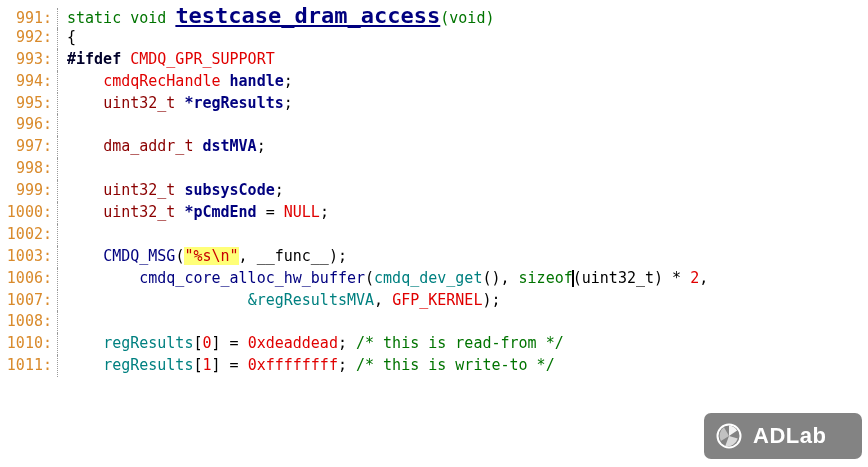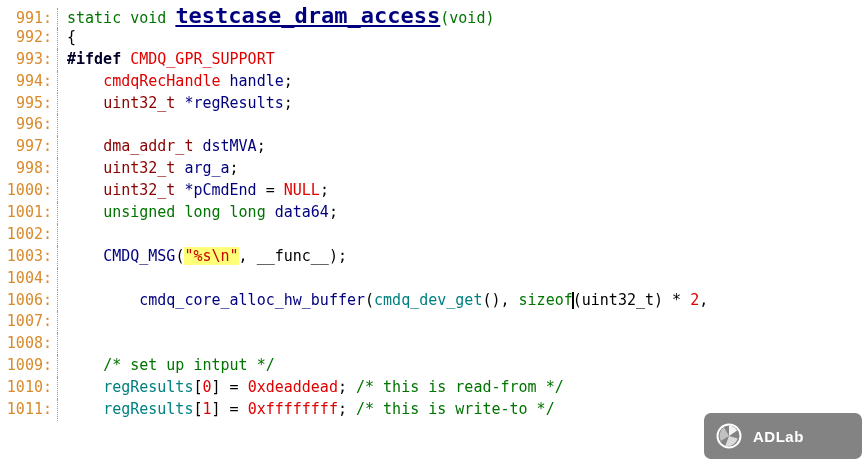--- a/index.html
+++ b/index.html
@@ -22,21 +22,21 @@
     text-align:right;
     padding-right:5px;
     color:var(--lineno);
     border-right:1px dotted #9a9a9a;
   }
   .codetext{padding-left:9px;}
   .seg.plain{color:var(--plain);}
   .seg.kw{color:var(--kw);}
   .seg.cmt{color:var(--cmt);}
   .seg.type{color:var(--type);margin-top:24px;}
-  .seg.var{color:var(--var);font-weight:normal;}
+  .seg.var{color:var(--var);font-weight:bold;}
   .seg.call{color:var(--var);font-weight:normal;}
   .seg.red{color:var(--red);}
   .seg.teal{color:var(--teal);}
   .seg.pp{color:var(--pp);font-weight:bold;}
   .seg.str{color:var(--str-fg);background:var(--str-bg);}
   .seg.fname{
     color:var(--fname);font-weight:bold;
     font-size:22px;text-decoration:underline;
   }
   .caret{
@@ -48,45 +48,43 @@
   #watermark{
     position:absolute;right:6px;bottom:8px;
     width:138px;height:46px;
     background:rgba(96,96,96,0.78);
     border-radius:7px;
     display:flex;align-items:center;
     padding:0 10px;gap:9px;
     font-family:"Liberation Sans",sans-serif;
   }
   #watermark .wm-label{
-    color:#ffffff;font-size:15px;font-weight:bold;letter-spacing:0.5px;
+    color:#ffffff;font-size:22px;font-weight:bold;letter-spacing:0.5px;
   }
 </style>
 </head>
 <body>
 
 <div id="screen">
   <div id="code-lines">
       <div class="line"><span class="lineno">991:</span><span class="codetext"><span class="seg kw">static void </span><span class="seg fname">testcase_dram_access</span><span class="seg kw">(void)</span></span></div>
       <div class="line"><span class="lineno">992:</span><span class="codetext"><span class="seg plain">{</span></span></div>
       <div class="line"><span class="lineno">993:</span><span class="codetext"><span class="seg pp">#ifdef </span><span class="seg red">CMDQ_GPR_SUPPORT</span></span></div>
       <div class="line"><span class="lineno">994:</span><span class="codetext"><span class="seg plain">    </span><span class="seg red">cmdqRecHandle</span><span class="seg plain"> </span><span class="seg var">handle</span><span class="seg plain">;</span></span></div>
       <div class="line"><span class="lineno">995:</span><span class="codetext"><span class="seg plain">    </span><span class="seg type">uint32_t </span><span class="seg var">*regResults</span><span class="seg plain">;</span></span></div>
       <div class="line"><span class="lineno">996:</span></div>
       <div class="line"><span class="lineno">997:</span><span class="codetext"><span class="seg plain">    </span><span class="seg type">dma_addr_t </span><span class="seg var">dstMVA</span><span class="seg plain">;</span></span></div>
-      <div class="line"><span class="lineno">998:</span><span class="codetext"><span class="seg plain">    </span><span class="seg type">uint32_t </span><span class="seg var">arg_a</span><span class="seg plain">;</span></span></div>
+      <div class="line"><span class="lineno">998:</span></div>
+      <div class="line"><span class="lineno">999:</span><span class="codetext"><span class="seg plain">    </span><span class="seg type">uint32_t </span><span class="seg var">subsysCode</span><span class="seg plain">;</span></span></div>
       <div class="line"><span class="lineno">1000:</span><span class="codetext"><span class="seg plain">    </span><span class="seg type">uint32_t </span><span class="seg var">*pCmdEnd</span><span class="seg plain"> = </span><span class="seg red">NULL</span><span class="seg plain">;</span></span></div>
-      <div class="line"><span class="lineno">1001:</span><span class="codetext"><span class="seg plain">    </span><span class="seg kw">unsigned long long </span><span class="seg var">data64</span><span class="seg plain">;</span></span></div>
       <div class="line"><span class="lineno">1002:</span><span class="codetext"></span></div>
       <div class="line"><span class="lineno">1003:</span><span class="codetext"><span class="seg plain">    </span><span class="seg call">CMDQ_MSG</span><span class="seg plain">(</span><span class="seg str">"%s\n"</span><span class="seg plain">, __func__</span><span class="seg plain">);</span></span></div>
-      <div class="line"><span class="lineno">1004:</span><span class="codetext"></span></div>
       <div class="line"><span class="lineno">1006:</span><span class="codetext"><span class="seg plain">        </span><span class="seg call">cmdq_core_alloc_hw_buffer</span><span class="seg plain">(</span><span class="seg teal">cmdq_dev_get</span><span class="seg plain">(), </span><span class="seg kw">sizeof</span><span class="caret"></span><span class="seg plain">(uint32_t) * </span><span class="seg red">2</span><span class="seg plain">,</span></span></div>
-      <div class="line"><span class="lineno">1007:</span></div>
+      <div class="line"><span class="lineno">1007:</span><span class="codetext"><span class="seg plain">                    </span><span class="seg teal">&amp;regResultsMVA</span><span class="seg plain">, </span><span class="seg red">GFP_KERNEL</span><span class="seg plain">);</span></span></div>
       <div class="line"><span class="lineno">1008:</span><span class="codetext"></span></div>
-      <div class="line"><span class="lineno">1009:</span><span class="codetext"><span class="seg plain">    </span><span class="seg cmt">/* set up intput */</span></span></div>
       <div class="line"><span class="lineno">1010:</span><span class="codetext"><span class="seg plain">    </span><span class="seg teal">regResults</span><span class="seg plain">[</span><span class="seg red">0</span><span class="seg plain">] = </span><span class="seg red">0xdeaddead</span><span class="seg plain">; </span><span class="seg cmt">/* this is read-from */</span></span></div>
       <div class="line"><span class="lineno">1011:</span><span class="codetext"><span class="seg plain">    </span><span class="seg teal">regResults</span><span class="seg plain">[</span><span class="seg red">1</span><span class="seg plain">] = </span><span class="seg red">0xffffffff</span><span class="seg plain">; </span><span class="seg cmt">/* this is write-to */</span></span></div>
     </div>
 
   <div id="watermark">
     <span style="display:inline-flex;">
       <svg width="30" height="30" viewBox="0 0 24 24">
         <circle cx="12" cy="12" r="9.2" fill="none" stroke="#ffffff" stroke-width="1.6"></circle>
         <path d="M12 3.5 A8.5 8.5 0 0 1 18.5 7.5 L12 12 Z" fill="#ffffff" opacity="0.9"></path>
         <path d="M19 14 A8.5 8.5 0 0 1 9 20 L12 12 Z" fill="#ffffff" opacity="0.7"></path>

